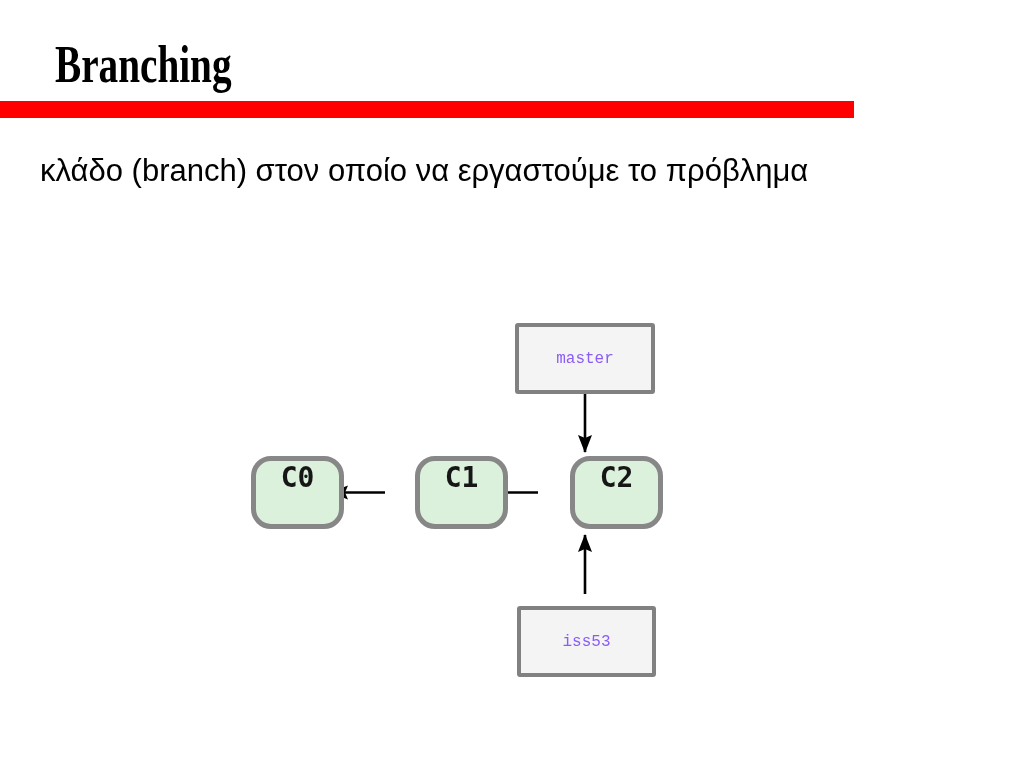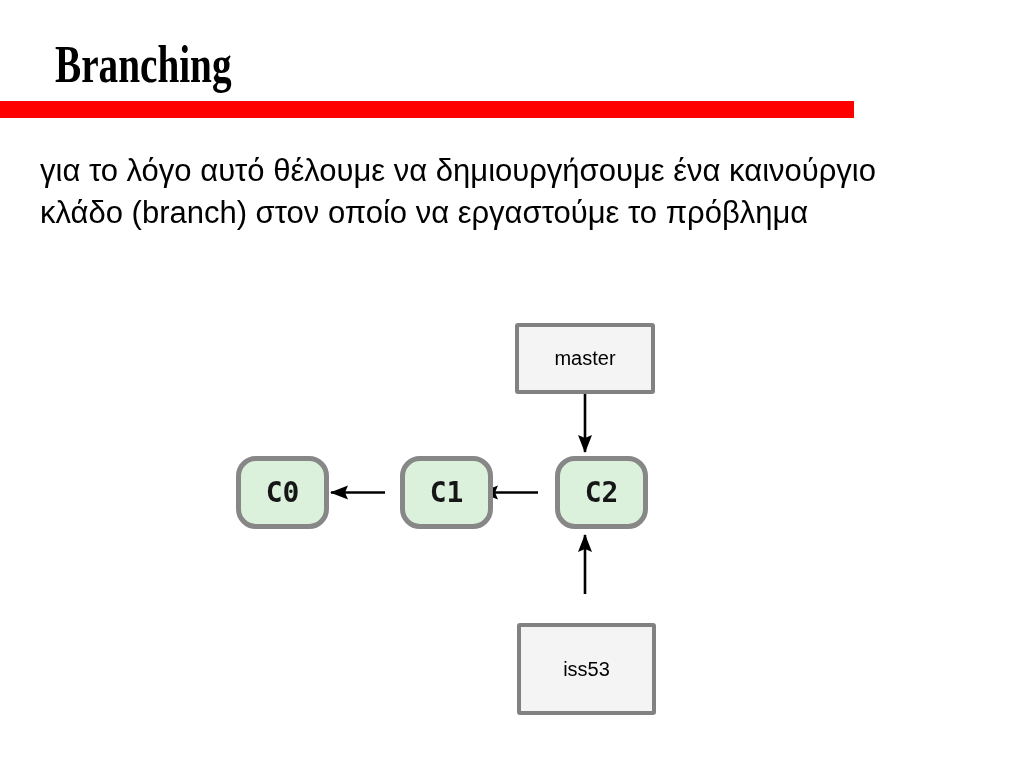--- a/index.html
+++ b/index.html
@@ -70,39 +70,39 @@
     position: absolute;
     box-sizing: border-box;
     background: #f4f4f4;
     border: 4px solid #818181;
     border-radius: 3px;
     display: flex;
     align-items: center;
     justify-content: center;
   }
   .branch-box span {
-    font-family: Liberation Sans, sans-serif;
-    font-size: 20px;
-    color: #000000;
+    font-family: Liberation Mono, monospace;
+    font-size: 16px;
+    color: #8b5cf6;
   }
   .box-master { left: 515px; top: 323px; width: 140px; height: 71px; }
-  .box-iss53  { left: 517px; top: 623px; width: 139px; height: 92px; }
+  .box-iss53  { left: 517px; top: 606px; width: 139px; height: 71px; }
 
   .commit {
     position: absolute;
     box-sizing: border-box;
     top: 456px;
     width: 93px;
     height: 73px;
     background: #dcf1dc;
     border: 5px solid #878787;
     border-radius: 20px;
     display: flex;
-    align-items: center;
     justify-content: center;
+    margin-left: 15px;
   }
   .commit span {
     font-family: "DejaVu Sans Mono", "Liberation Mono", monospace;
     font-size: 28px;
     font-weight: bold;
     color: #161616;
   }
   .commit-c0 { left: 236px; }
   .commit-c1 { left: 400px; }
   .commit-c2 { left: 555px; }
@@ -110,21 +110,20 @@
 </head>
 <body>
 
 <div class="slide">
 
   <h1 class="title">Branching</h1>
 
   <div class="red-rule"></div>
 
   <div class="paragraph">
-    <div class="pline">για το λόγο αυτό θέλουμε να δημιουργήσουμε ένα καινούργιο</div>
     <div class="pline">κλάδο (branch) στον οποίο να εργαστούμε το πρόβλημα</div>
   </div>
 
   <div>
 
     <svg class="arrows" width="1024" height="768" viewBox="0 0 1024 768">
       <defs>
         <marker id="ah" markerWidth="20" markerHeight="16" refX="17" refY="7" orient="auto" markerUnits="userSpaceOnUse">
           <path d="M0,0 L18,7 L0,14 L3,7 Z" fill="#000000"></path>
         </marker>

